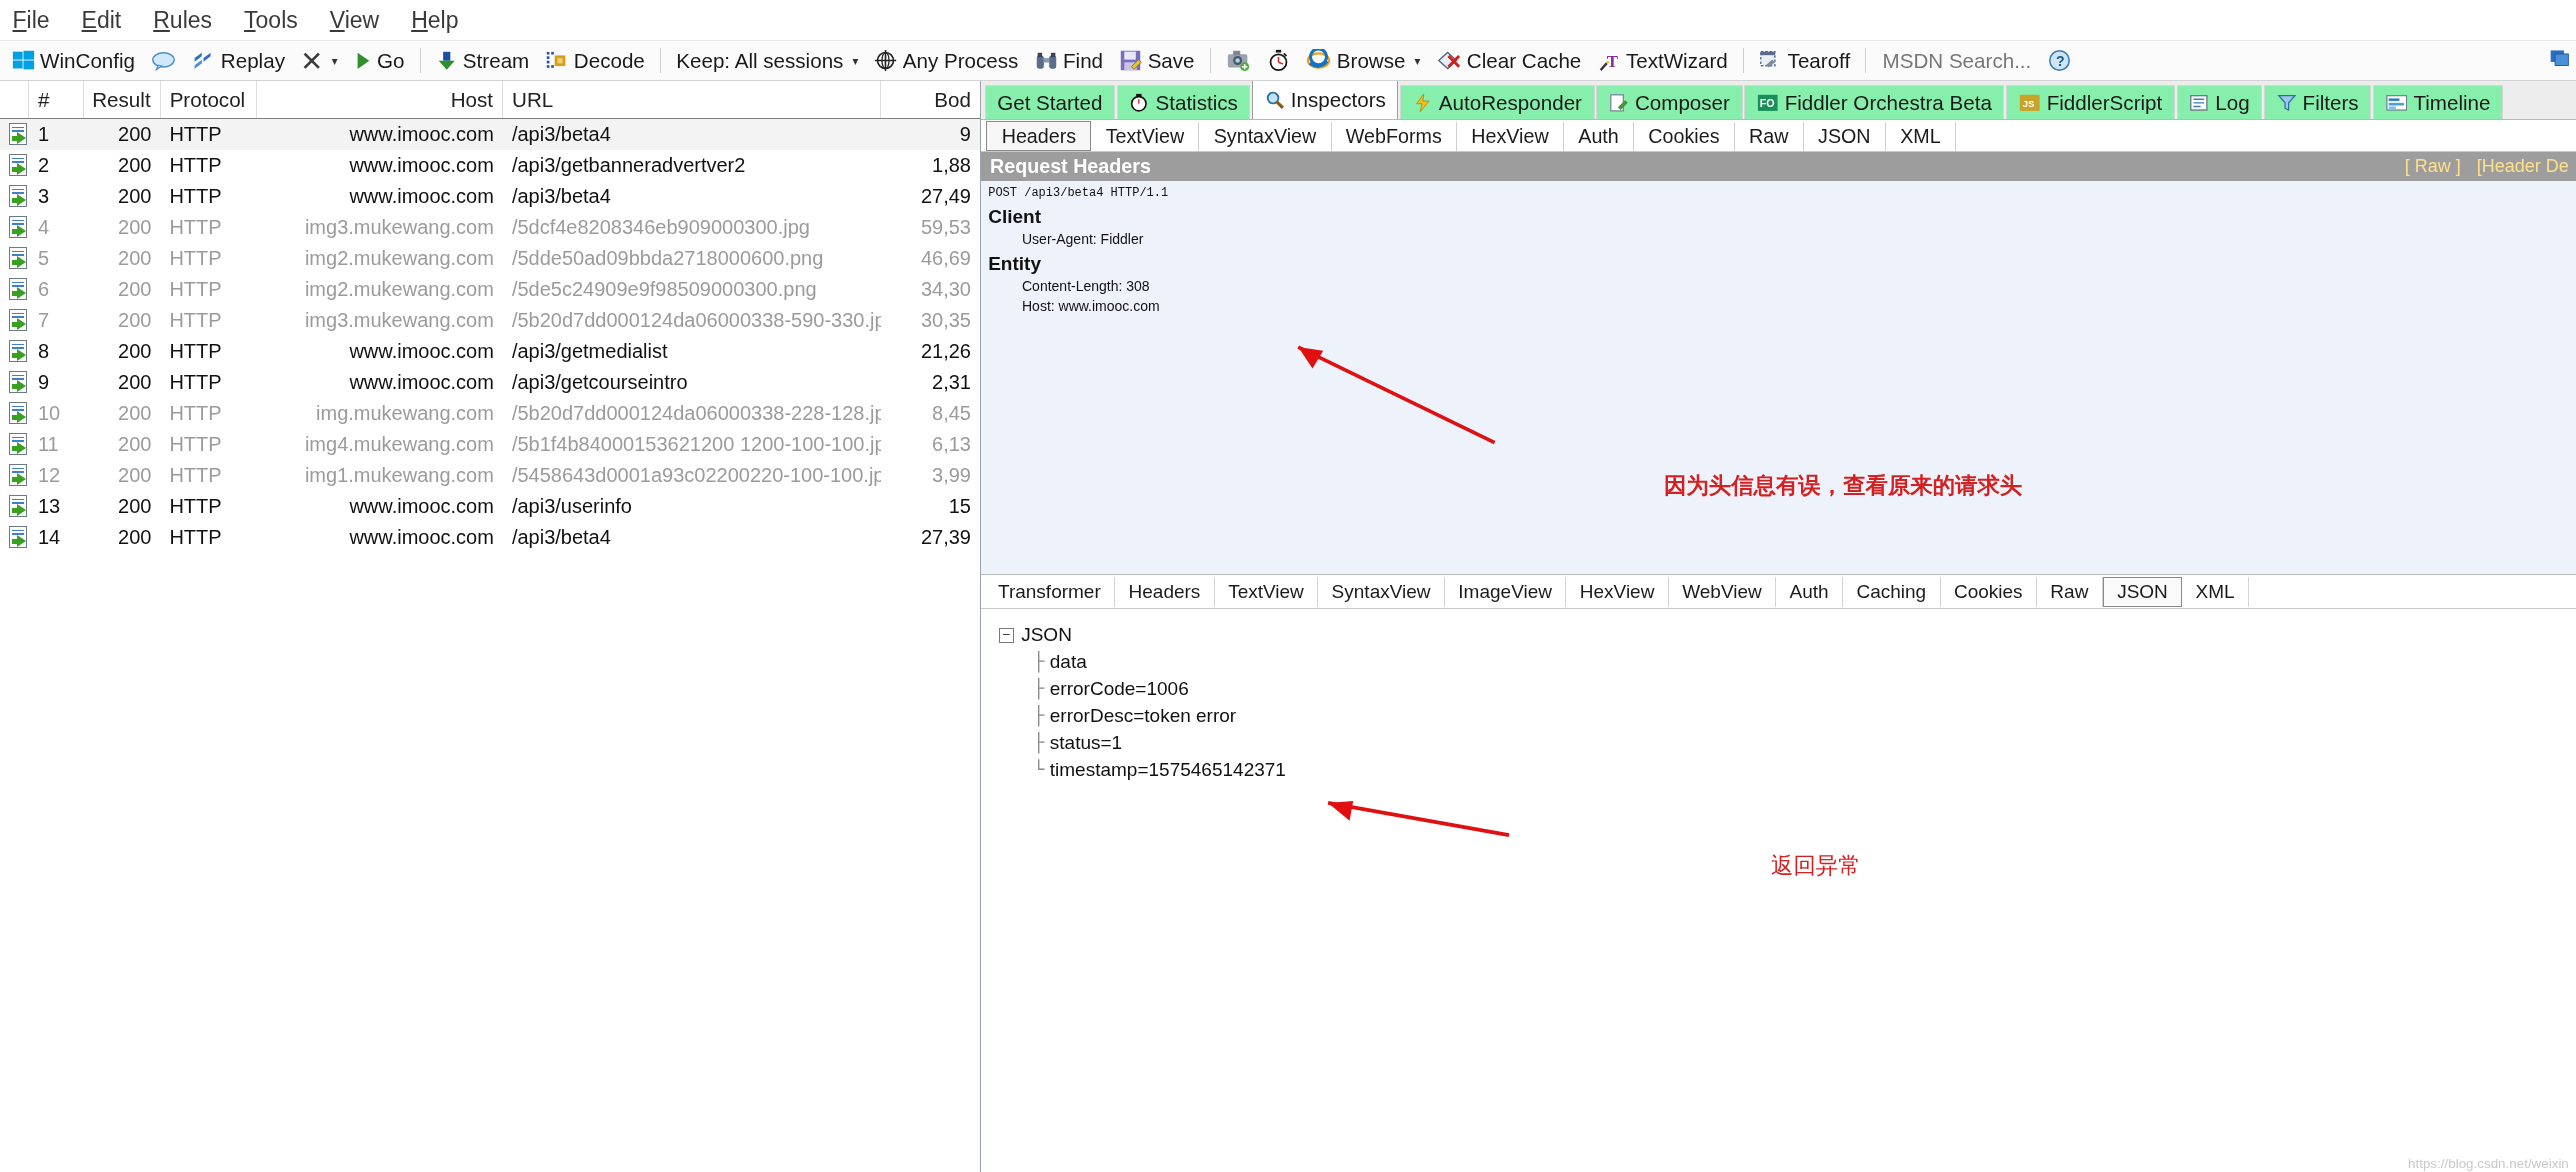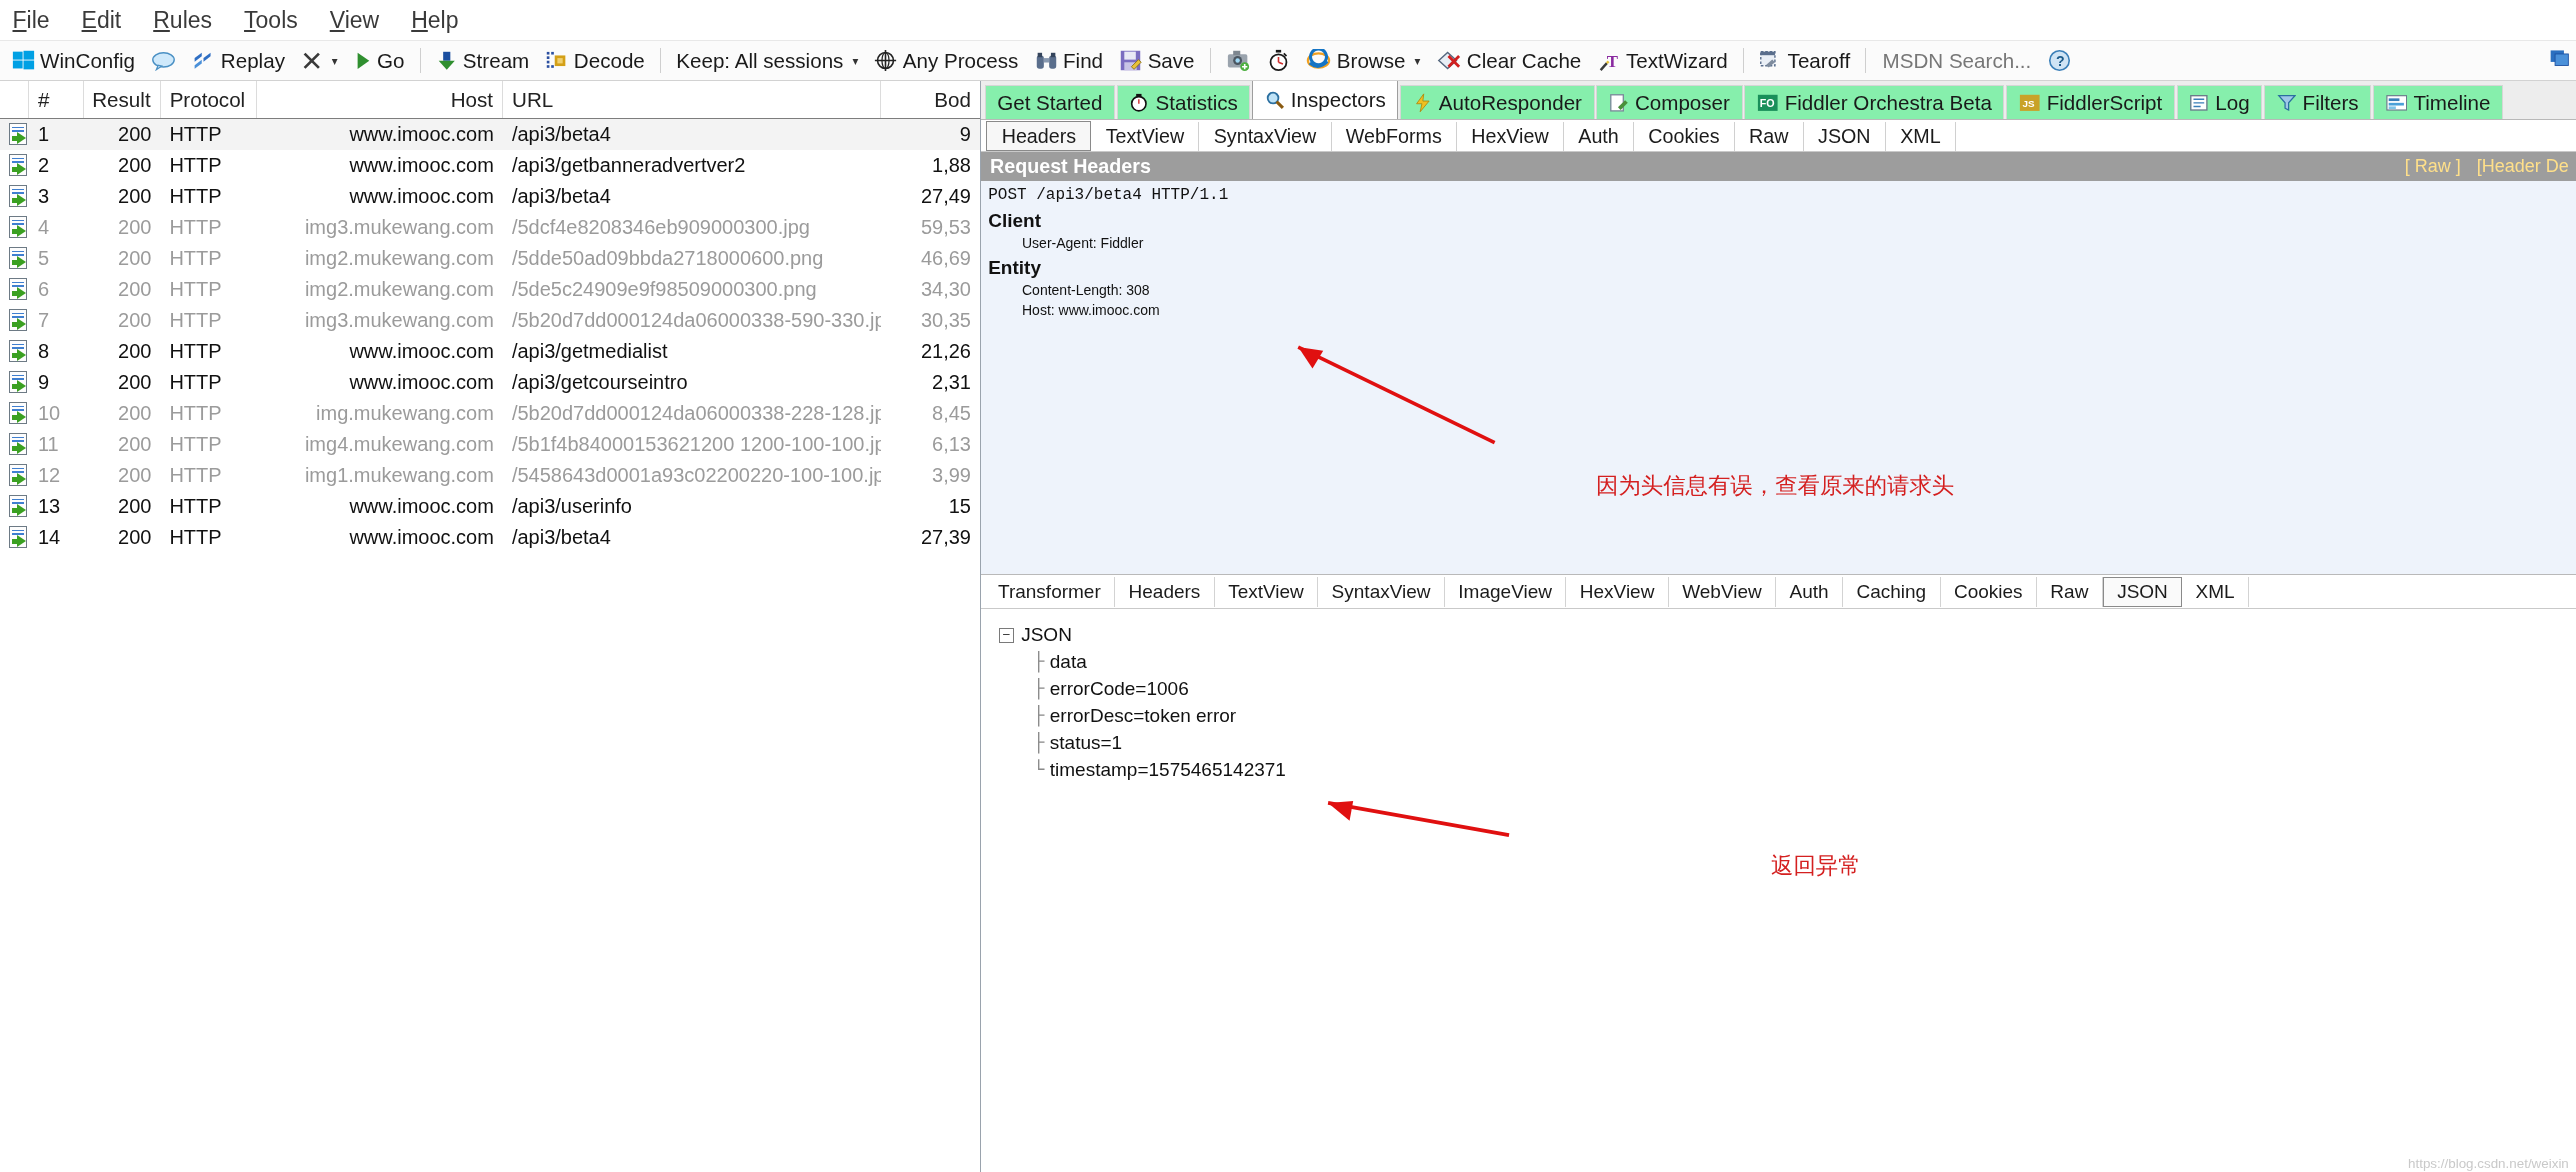--- a/index.html
+++ b/index.html
@@ -191,21 +191,21 @@
     font-weight:bold;
     position:relative;
   }
   .sect-bar .right-links {
     position:absolute; right:7.2px;
     display:flex; gap:16px;
     font-size:18px; font-weight:normal; color:#ffe08a;
   }
   .req-line {
     font-family:"Liberation Mono", monospace;
-    font-size:16px;
+    font-size:12px;
     color:#111;
     padding:4.5px 7.2px 2.7px 7.2px;
     background:#eef3fb;
   }
   .hdr-group {
     font-size:19px; font-weight:bold; color:#111;
     padding:3.6px 7.2px 1.8px 7.2px;
   }
   .hdr-item {
     font-size:14px; color:#111;
@@ -913,17 +913,17 @@
 <svg class="arrow-svg" style="left:1271px; top:331px; width:233px; height:125px;" viewBox="0 0 260 140">
   <line x1="250" y1="125" x2="30" y2="18" stroke="#e01010" stroke-width="4"></line>
   <path d="M30 18 L58 22 L46 42 Z" fill="#e01010"></path>
 </svg>
 
 <svg class="arrow-svg" style="left:1303px; top:792px; width:215px; height:54px;" viewBox="0 0 240 60">
   <line x1="230" y1="48" x2="28" y2="12" stroke="#e01010" stroke-width="4"></line>
   <path d="M28 12 L56 10 L52 32 Z" fill="#e01010"></path>
 </svg>
 
-<div class="anno" style="left:1596px; top:470px;">因为头信息有误，查看原来的请求头</div>
+<div class="anno" style="left:1664px; top:470px;font-weight:bold;">因为头信息有误，查看原来的请求头</div>
 <div class="anno" style="left:1771px; top:850px;">返回异常</div>
 
 <div class="watermark">https://blog.csdn.net/weixin</div>
 
 
 </body></html>

